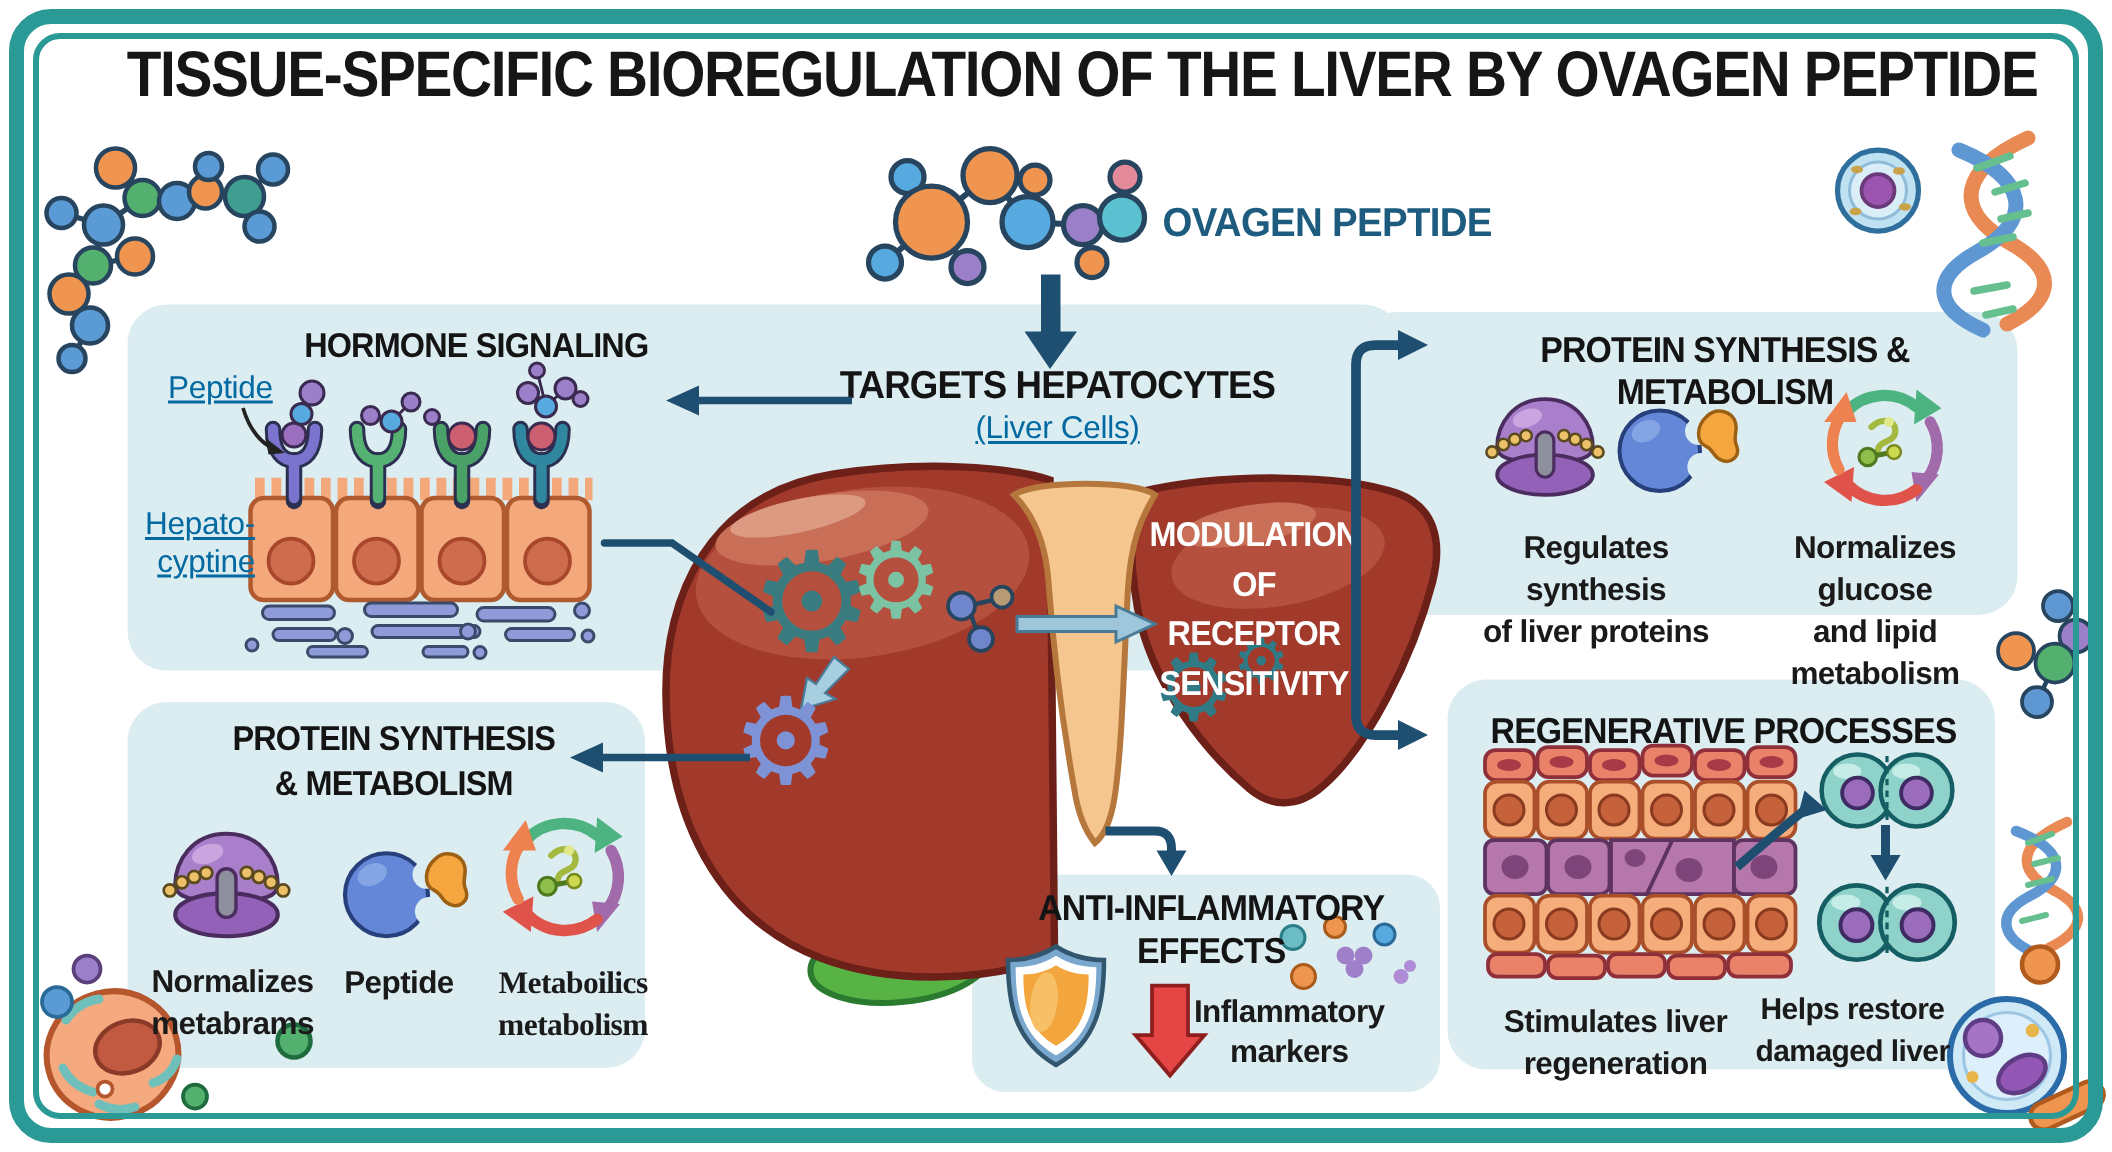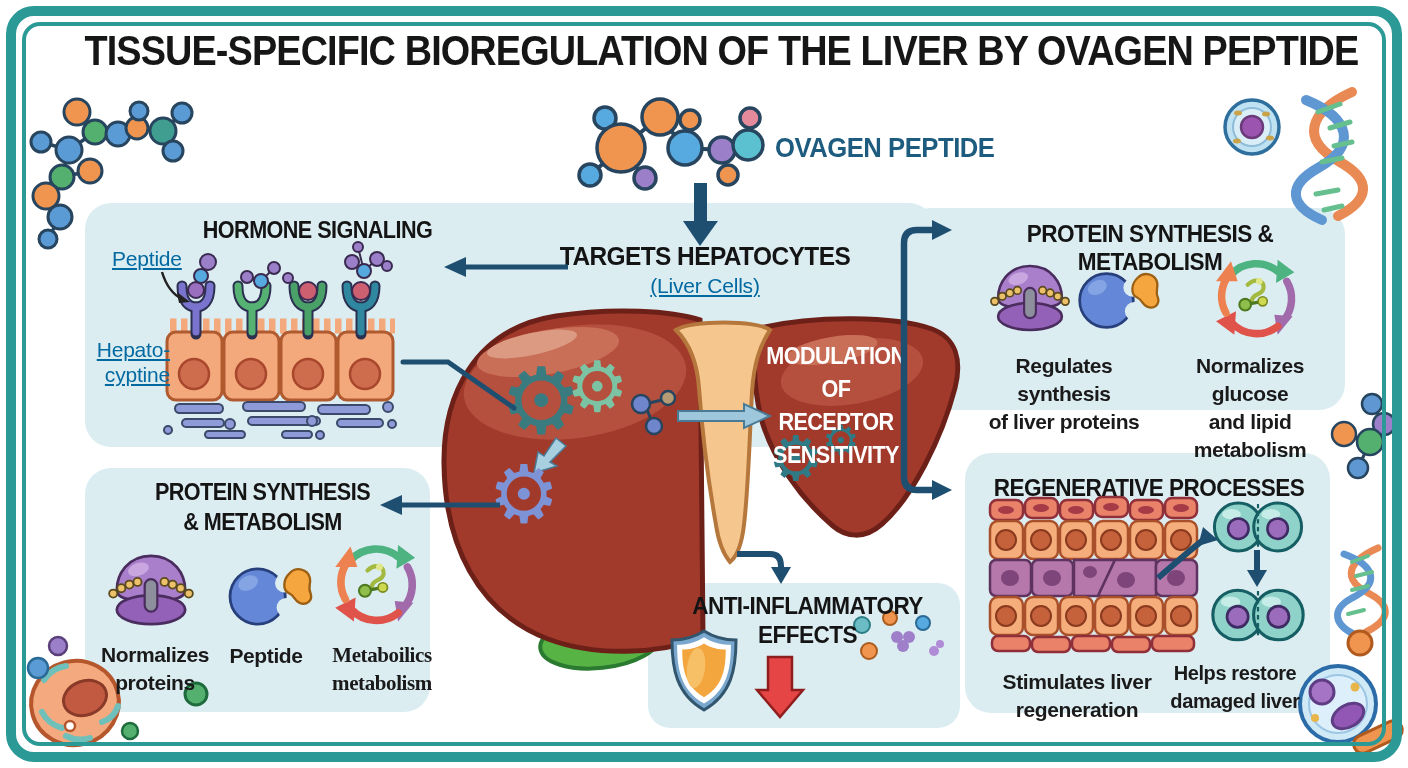--- a/index.html
+++ b/index.html
@@ -517,38 +517,42 @@
     <span>Normalizes glucose</span><br>
     <span>and lipid metabolism</span>
   </div>
 
   <div class="abs hd" style="left:110px;top:477px;width:305px;font-size:23px;line-height:30px;">
     <span>PROTEIN SYNTHESIS</span><br>
     <span>&amp; METABOLISM</span>
   </div>
   <div class="abs cap" style="left:95px;top:641px;width:120px;font-size:21px;line-height:28px;">
     <span>Normalizes</span><br>
-    <span>proteins</span>
+    <span>metabrams</span>
   </div>
   <div class="abs cap" style="left:212px;top:644px;width:108px;font-size:21px;">Peptide</div>
   <div class="abs cap" style="left:316px;top:641px;width:132px;font-size:21px;line-height:28px;font-family:Liberation Serif, serif;">
     <span>Metaboilics</span><br>
     <span>metabolism</span>
   </div>
 
   <div class="abs hd white" style="left:752px;top:340px;width:168px;font-size:23px;line-height:33px;z-index:4;">
     <span>MODULATION OF</span><br>
     <span>RECEPTOR</span><br>
     <span>SENSITIVITY</span>
   </div>
 
   <div class="abs hd" style="left:655px;top:591px;width:305px;font-size:24px;line-height:29px;">
     <span>ANTI-INFLAMMATORY</span><br>
     <span>EFFECTS</span>
   </div>
+  <div class="abs cap" style="left:792px;top:661px;width:135px;font-size:21px;line-height:27px;">
+    <span>Inflammatory</span><br>
+    <span>markers</span>
+  </div>
 
   <div class="abs hd" style="left:975px;top:474px;width:348px;font-size:24px;">REGENERATIVE PROCESSES</div>
   <div class="abs cap" style="left:998px;top:668px;width:158px;font-size:21px;line-height:28px;">
     <span>Stimulates liver</span><br>
     <span>regeneration</span>
   </div>
   <div class="abs cap" style="left:1160px;top:659px;width:150px;font-size:20px;line-height:28px;">
     <span>Helps restore</span><br>
     <span>damaged liver</span>
   </div>

